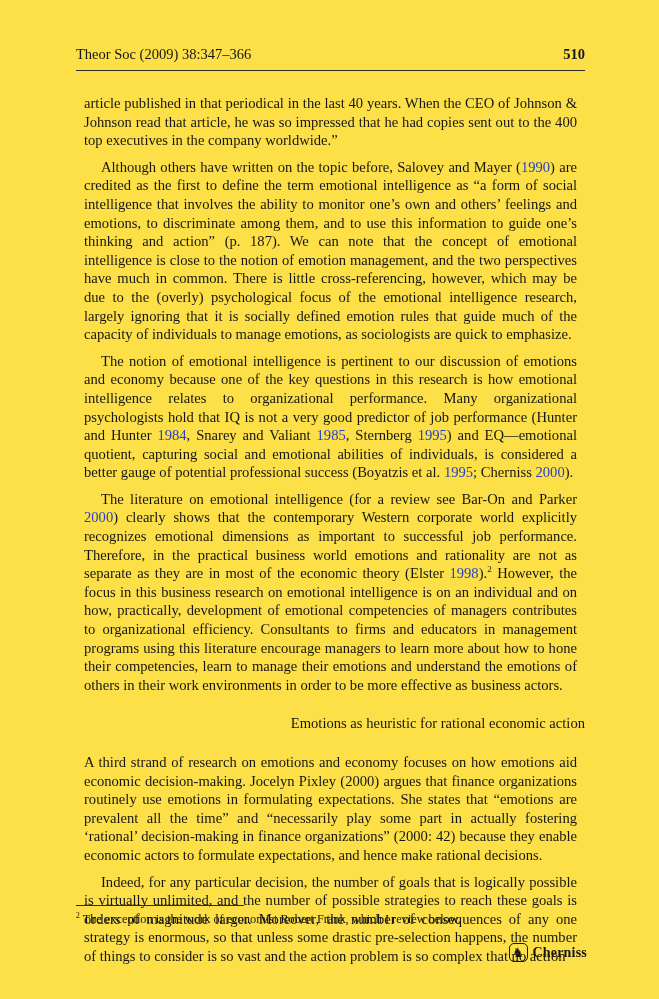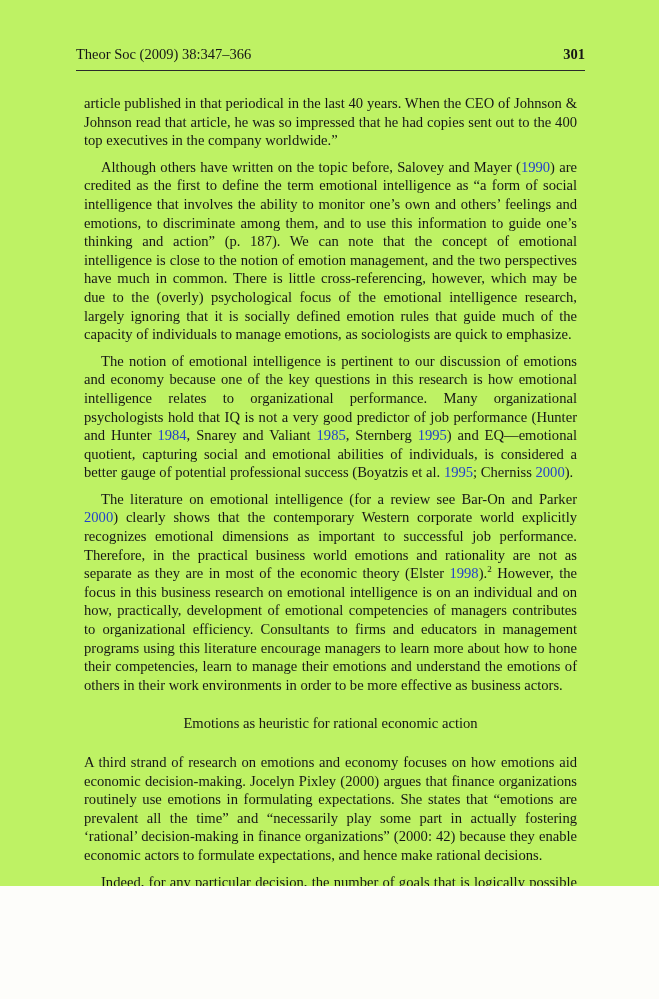--- a/index.html
+++ b/index.html
@@ -4,23 +4,23 @@
 <style>
   * { box-sizing: border-box; }
   html, body { margin: 0; padding: 0; }
   body {
     background: #fdfdfa;
     font-family: "Liberation Serif", "DejaVu Serif", serif;
   }
   .page {
     position: relative;
     width: 659px;
-    height: 886px;
+    height: 999px;
     margin: 0 auto;
-    background: #bef264;
+    background: #fde047;
     color: #161616;
     overflow: hidden;
   }
   .header {
     position: absolute;
     top: 46px;
     left: 76px;
     right: 74px;
     display: flex;
     justify-content: space-between;
@@ -38,21 +38,21 @@
     font-size: 14.6px;
     line-height: 18.6px;
     text-align: justify;
   }
   p.para { margin: 8px; }
   p.indent { text-indent: 17px; }
   h2.section-heading {
     font-size: 14.6px;
     font-weight: normal;
     margin: 20px 0 20px 0;
-    text-align: center;
+    text-align: right;
   }
   .cite {
     color: var(--link, #2341cb);
     text-decoration: none;
     cursor: pointer;
   }
   sup { font-size: 0.62em; line-height: 0; vertical-align: super; }
   .footnote {
     position: absolute;
     left: 76px;
@@ -91,21 +91,21 @@
     letter-spacing: 0.2px;
   }
 </style>
 </head>
 <body>
 
 <div class="page">
 
   <div class="header">
     <span>Theor Soc (2009) 38:347–366</span>
-    <span class="page-number">301</span>
+    <span class="page-number">510</span>
   </div>
 
   <div class="body-text">
       <p class="para"><span>article published in that periodical in the last 40 years. When the CEO of Johnson &amp; Johnson read that article, he was so impressed that he had copies sent out to the 400 top executives in the company worldwide.”</span></p>
       <p class="para indent"><span>Although others have written on the topic before, Salovey and Mayer (</span><a class="cite">1990</a><span>) are credited as the first to define the term emotional intelligence as “a form of social intelligence that involves the ability to monitor one’s own and others’ feelings and emotions, to discriminate among them, and to use this information to guide one’s thinking and action” (p. 187). We can note that the concept of emotional intelligence is close to the notion of emotion management, and the two perspectives have much in common. There is little cross-referencing, however, which may be due to the (overly) psychological focus of the emotional intelligence research, largely ignoring that it is socially defined emotion rules that guide much of the capacity of individuals to manage emotions, as sociologists are quick to emphasize.</span></p>
       <p class="para indent"><span>The notion of emotional intelligence is pertinent to our discussion of emotions and economy because one of the key questions in this research is how emotional intelligence relates to organizational performance. Many organizational psychologists hold that IQ is not a very good predictor of job performance (Hunter and Hunter </span><a class="cite">1984</a><span>, Snarey and Valiant </span><a class="cite">1985</a><span>, Sternberg </span><a class="cite">1995</a><span>) and EQ—emotional quotient, capturing social and emotional abilities of individuals, is considered a better gauge of potential professional success (Boyatzis et al. </span><a class="cite">1995</a><span>; Cherniss </span><a class="cite">2000</a><span>).</span></p>
       <p class="para indent"><span>The literature on emotional intelligence (for a review see Bar-On and Parker </span><a class="cite">2000</a><span>) clearly shows that the contemporary Western corporate world explicitly recognizes emotional dimensions as important to successful job performance. Therefore, in the practical business world emotions and rationality are not as separate as they are in most of the economic theory (Elster </span><a class="cite">1998</a><span>).</span><sup>2</sup><span> However, the focus in this business research on emotional intelligence is on an individual and on how, practically, development of emotional competencies of managers contributes to organizational efficiency. Consultants to firms and educators in management programs using this literature encourage managers to learn more about how to hone their competencies, learn to manage their emotions and understand the emotions of others in their work environments in order to be more effective as business actors.</span></p>
       <h2 class="section-heading"><span>Emotions as heuristic for rational economic action</span></h2>
       <p class="para"><span>A third strand of research on emotions and economy focuses on how emotions aid economic decision-making. Jocelyn Pixley (2000) argues that finance organizations routinely use emotions in formulating expectations. She states that “emotions are prevalent all the time” and “necessarily play some part in actually fostering ‘rational’ decision-making in finance organizations” (2000: 42) because they enable economic actors to formulate expectations, and hence make rational decisions.</span></p>
       <p class="para indent"><span>Indeed, for any particular decision, the number of goals that is logically possible is virtually unlimited, and the number of possible strategies to reach these goals is orders of magnitude larger. Moreover, the number of consequences of any one strategy is enormous, so that unless some drastic pre-selection happens, the number of things to consider is so vast and the action problem is so complex that no action</span></p>

